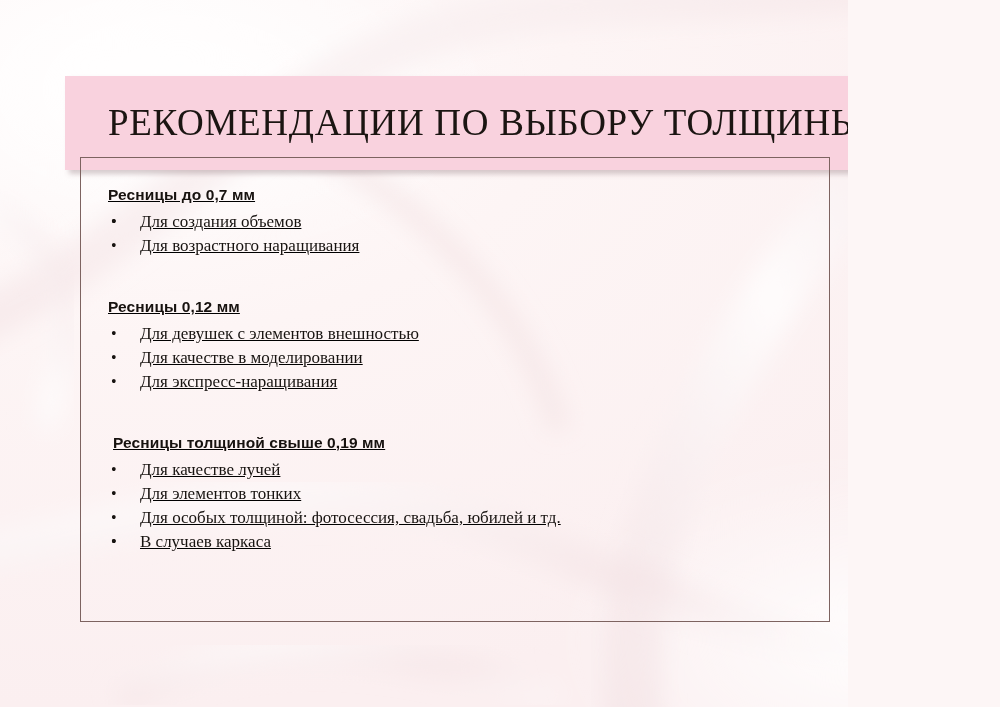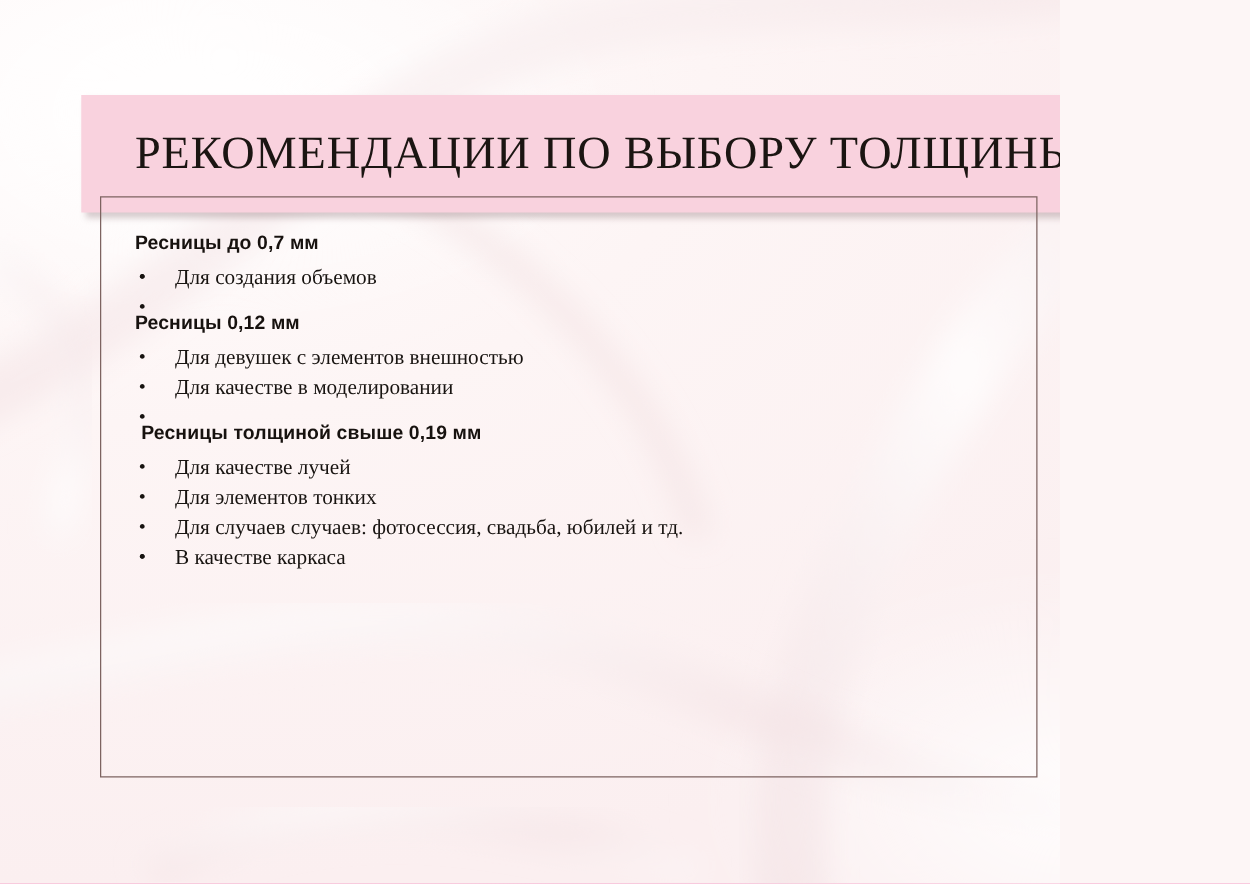--- a/index.html
+++ b/index.html
@@ -14,21 +14,21 @@
     font-family: "Liberation Serif", "DejaVu Serif", serif;
     background: #fdf6f6;
   }
 
   
   .slide {
     position: relative;
     width: 848px;
     height: 707px;
     overflow: hidden;
-    background-color: #ec4899;
+    background-color: #86efac;
   }
 
   
   .bg-base {
     position: absolute;
     inset: 0;
     background:
       radial-gradient(130% 90% at 12% 10%, #fffdfd 0%, #fdf5f5 42%, #fbeff0 100%),
       linear-gradient(135deg, #fdf6f6 0%, #fcf2f3 50%, #fbeef0 100%);
   }
@@ -80,26 +80,27 @@
 
   
   .blocks {
     position: absolute;
     left: 80px;
     top: 157px;
     width: 750px;
     height: 465px;
     box-sizing: border-box;
     padding: 27px 16px 0 0;
+    text-decoration: underline;
   }
   .block {
     position: relative;
   }
   .block + .block {
-    margin-top: 14px;
+    margin-top: 38px;
   }
   .block-heading {
     font-family: "Liberation Sans", "DejaVu Sans", sans-serif;
     font-size: 15.5px;
     font-weight: 700;
     color: #17120f;
     letter-spacing: 0.1px;
     line-height: 22px;
     margin: 0 0 4px 0;
     padding-left: 28px;
@@ -182,36 +183,36 @@
   <div class="content-box"></div>
 
   <div class="title-text">РЕКОМЕНДАЦИИ ПО ВЫБОРУ ТОЛЩИНЫ</div>
 
   <div class="blocks">
       <div class="block">
         <div class="block-heading">Ресницы до 0,7 мм</div>
         <ul class="bullet-list">
           <li class="bullet-item"><span class="bullet-dot">•</span></li>
           <li class="bullet-item"><span class="bullet-dot">•</span><span>Для создания объемов</span></li>
-          <li class="bullet-item"><span class="bullet-dot">•</span></li>
+          <li class="bullet-item"><span class="bullet-dot">•</span><span>Для возрастного наращивания</span></li>
         </ul>
       </div>
       <div class="block">
         <div class="block-heading">Ресницы 0,12 мм</div>
         <ul class="bullet-list">
           <li class="bullet-item"><span class="bullet-dot">•</span><span>Для девушек с элементов внешностью</span></li>
           <li class="bullet-item"><span class="bullet-dot">•</span><span>Для качестве в моделировании</span></li>
-          <li class="bullet-item"><span class="bullet-dot">•</span></li>
+          <li class="bullet-item"><span class="bullet-dot">•</span><span>Для экспресс-наращивания</span></li>
         </ul>
       </div>
       <div class="block indented">
         <div class="block-heading">Ресницы толщиной свыше 0,19 мм</div>
         <ul class="bullet-list">
           <li class="bullet-item"><span class="bullet-dot">•</span><span>Для качестве лучей</span></li>
           <li class="bullet-item"><span class="bullet-dot">•</span><span>Для элементов тонких</span></li>
-          <li class="bullet-item"><span class="bullet-dot">•</span><span>Для случаев случаев: фотосессия, свадьба, юбилей и тд.</span></li>
+          <li class="bullet-item"><span class="bullet-dot">•</span><span>Для особых толщиной: фотосессия, свадьба, юбилей и тд.</span></li>
           <li class="bullet-item"><span class="bullet-dot">•</span></li>
-          <li class="bullet-item"><span class="bullet-dot">•</span><span>В качестве каркаса</span></li>
+          <li class="bullet-item"><span class="bullet-dot">•</span><span>В случаев каркаса</span></li>
         </ul>
       </div>
     </div>
 
 </div>
 
 </body></html>

